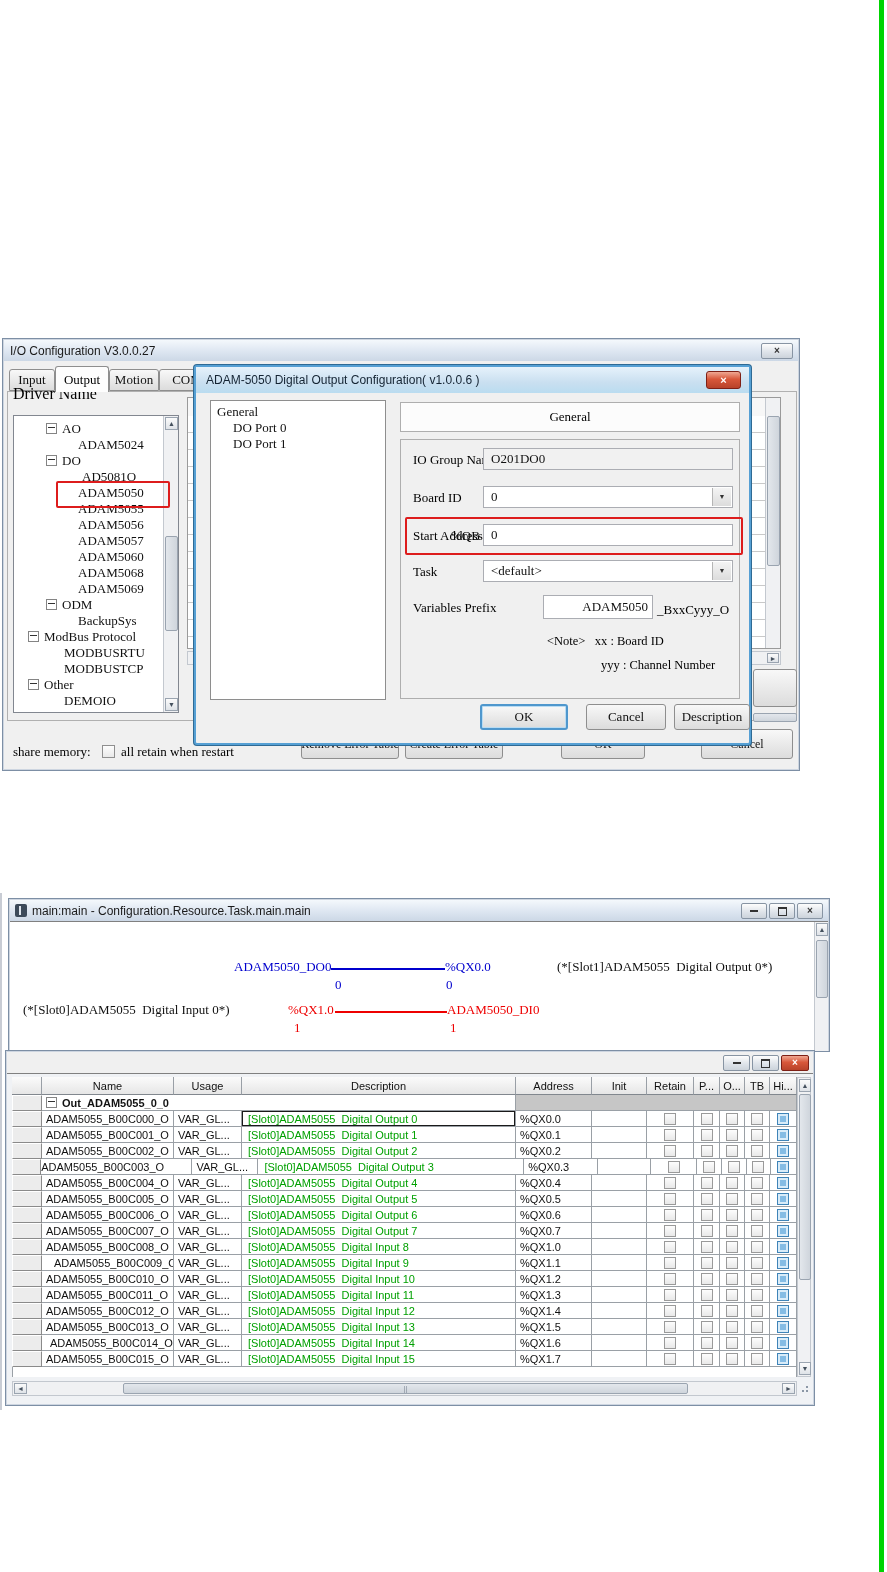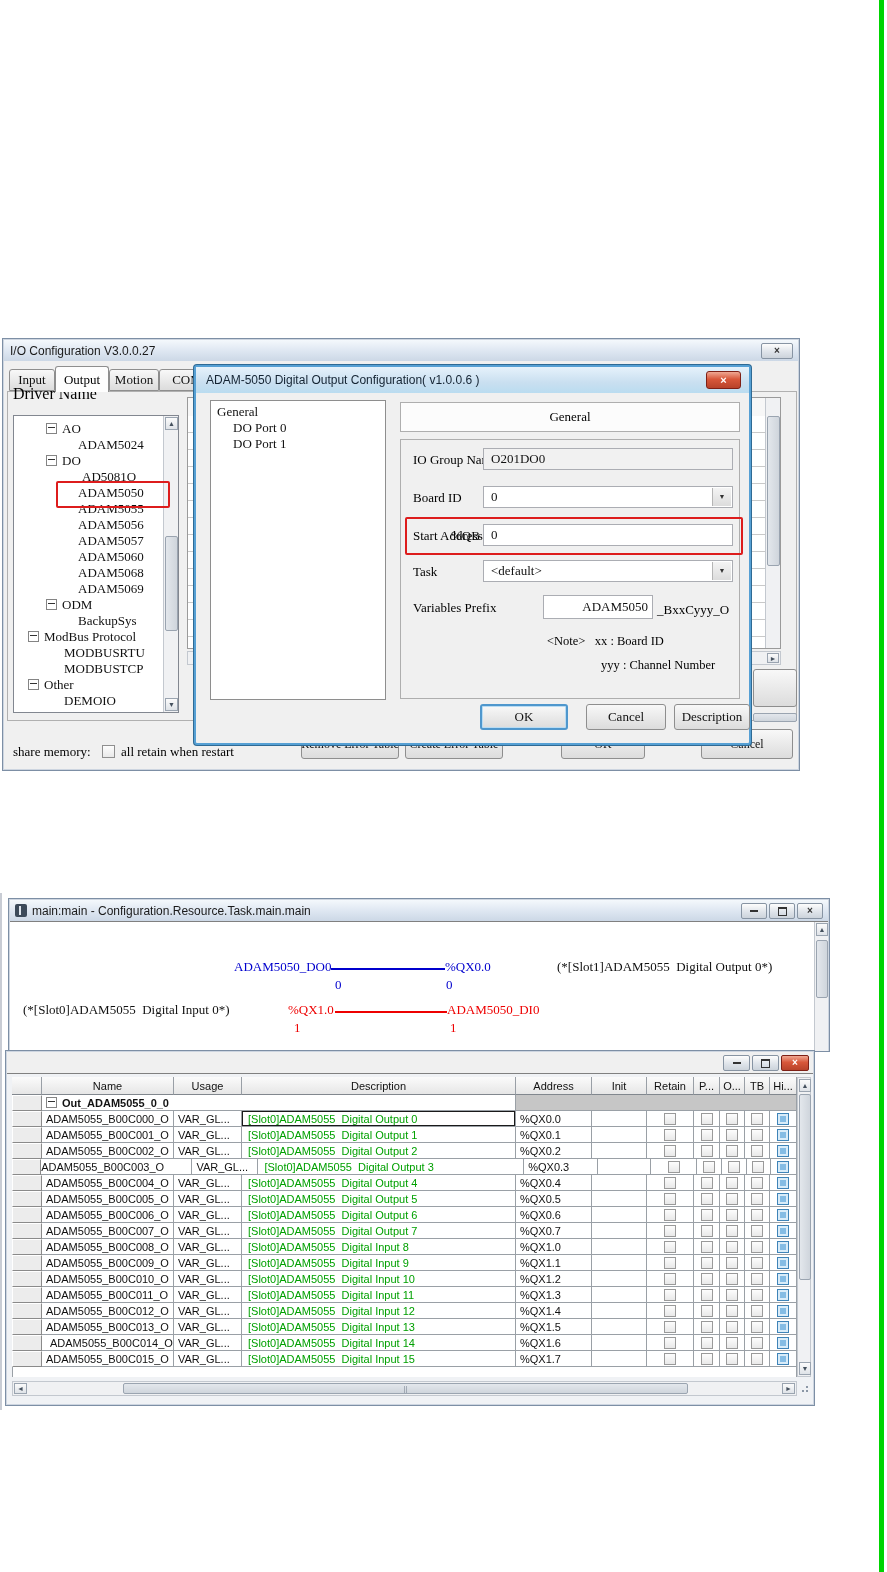--- a/index.html
+++ b/index.html
@@ -478,21 +478,21 @@
           </div>
           <div class="gvc" style="width: 25px; height: 16px;">
             <span class="cb"></span>
           </div>
           <div class="gvc" style="width: 27px; height: 16px;">
             <span class="cb hi"></span>
           </div>
         </div>
         <div class="gv-row">
           <div class="rowhdr" style="width: 30px; height: 16px;"></div>
-          <div class="gvc" style="width: 132px; height: 16px; padding-left: 4px; white-space: pre; text-align: center;">ADAM5055_B00C009_O</div>
+          <div class="gvc" style="width: 132px; height: 16px; padding-left: 12px; white-space: pre; text-align: center;">ADAM5055_B00C009_O</div>
           <div class="gvc" style="width: 68px; height: 16px; padding-left: 4px; white-space: pre;">VAR_GL...</div>
           <div class="gvc" style="width: 274px; height: 16px; padding-left: 6px; white-space: pre; color: var(--desc-green);">[Slot0]ADAM5055  Digital Input 9</div>
           <div class="gvc" style="width: 76px; height: 16px; padding-left: 4px; white-space: pre;">%QX1.1</div>
           <div class="gvc" style="width: 55px; height: 16px;"></div>
           <div class="gvc" style="width: 47px; height: 16px;">
             <span class="cb"></span>
           </div>
           <div class="gvc" style="width: 26px; height: 16px;">
             <span class="cb"></span>
           </div>

